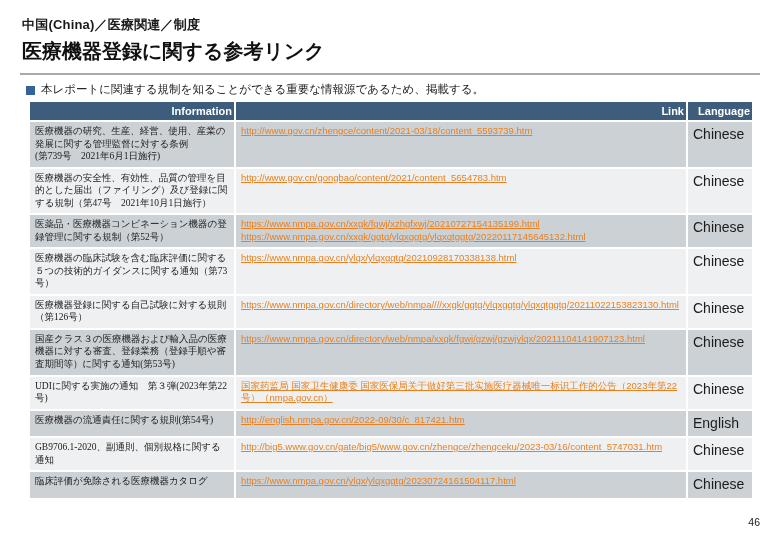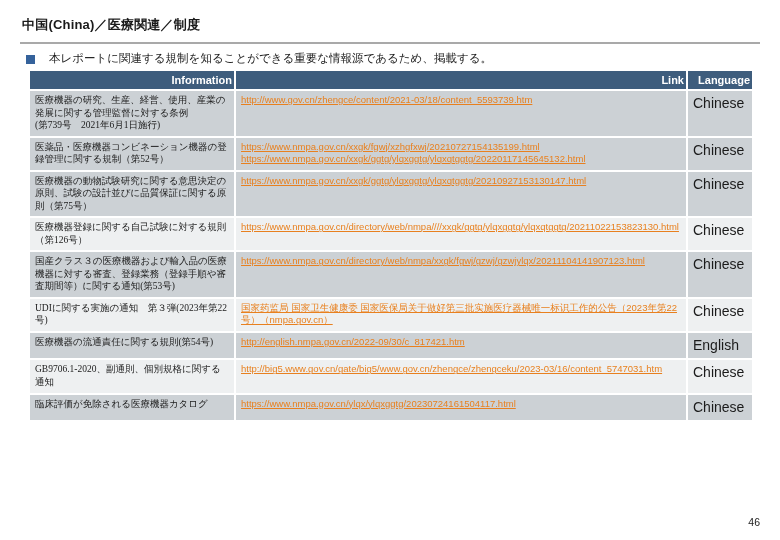--- a/index.html
+++ b/index.html
@@ -21,21 +21,21 @@
   .page-title {
     font-size: 20px; font-weight: bold; color: #111111; margin-top: 4px;
   }
   .title-rule {
     margin: 8px 20px 0 20px;
     border-top: 2px solid #a9a9a9;
   }
   .lead-line {
     margin: 7px 0 0 26px;
     font-size: 11.5px; color: #1c1c1c;
-    display: flex; align-items: center; gap: 14px;
+    display: flex; align-items: center; gap: 6px;
   }
   .bullet-square {
     width: 9px; height: 9px; display: inline-block; flex: 0 0 auto;
     background: var(--bullet, #35629b);
     margin-top: 1px;
   }
   table.links {
     margin: 5px 0 0 28px;
     border-collapse: collapse;
     table-layout: fixed;
@@ -77,20 +77,21 @@
     font-size: 10.5px; color: #222222;
   }
 </style>
 </head>
 <body>
 
 <div class="slide">
 
   <div class="head-block">
     <div class="breadcrumb">中国(China)／医療関連／制度</div>
+    <div class="page-title">医療機器登録に関する参考リンク</div>
   </div>
 
   <div class="title-rule"></div>
 
   <div class="lead-line">
     <span class="bullet-square"></span>
     <span>本レポートに関連する規制を知ることができる重要な情報源であるため、掲載する。</span>
   </div>
 
   <table class="links">
@@ -108,32 +109,39 @@
     </thead>
     <tbody>
         <tr class="row-odd">
           <td class="info-cell">医療機器の研究、生産、経営、使用、産業の発展に関する管理監督に対する条例
 (第739号　2021年6月1日施行)</td>
           <td class="link-cell">
             <a>http://www.gov.cn/zhengce/content/2021-03/18/content_5593739.htm</a>
           </td>
           <td class="lang-cell">Chinese</td>
         </tr>
+        <tr class="row-even">
+          <td class="info-cell">医療機器の安全性、有効性、品質の管理を目的とした届出（ファイリング）及び登録に関する規制（第47号　2021年10月1日施行）</td>
+          <td class="link-cell">
+            <a>http://www.gov.cn/gongbao/content/2021/content_5654783.htm</a>
+          </td>
+          <td class="lang-cell">Chinese</td>
+        </tr>
         <tr class="row-odd">
           <td class="info-cell">医薬品・医療機器コンビネーション機器の登録管理に関する規制（第52号）</td>
           <td class="link-cell">
             <a>https://www.nmpa.gov.cn/xxgk/fgwj/xzhgfxwj/20210727154135199.html</a>
             <a>https://www.nmpa.gov.cn/xxgk/ggtg/ylqxggtg/ylqxqtggtg/20220117145645132.html</a>
           </td>
           <td class="lang-cell">Chinese</td>
         </tr>
-        <tr class="row-odd">
-          <td class="info-cell">医療機器の動物試験研究に関する意思決定の原則、試験の設計並びに品質保証に関する原則（第75号）</td>
+        <tr class="row-even">
+          <td class="info-cell">医療機器の臨床試験を含む臨床評価に関する５つの技術的ガイダンスに関する通知（第73号）</td>
           <td class="link-cell">
-            <a>https://www.nmpa.gov.cn/xxgk/ggtg/ylqxggtg/ylqxqtggtg/20210927153130147.html</a>
+            <a>https://www.nmpa.gov.cn/ylqx/ylqxggtg/20210928170338138.html</a>
           </td>
           <td class="lang-cell">Chinese</td>
         </tr>
         <tr class="row-even">
           <td class="info-cell">医療機器登録に関する自己試験に対する規則（第126号）</td>
           <td class="link-cell">
             <a>https://www.nmpa.gov.cn/directory/web/nmpa////xxgk/ggtg/ylqxggtg/ylqxqtggtg/20211022153823130.html</a>
           </td>
           <td class="lang-cell">Chinese</td>
         </tr>

